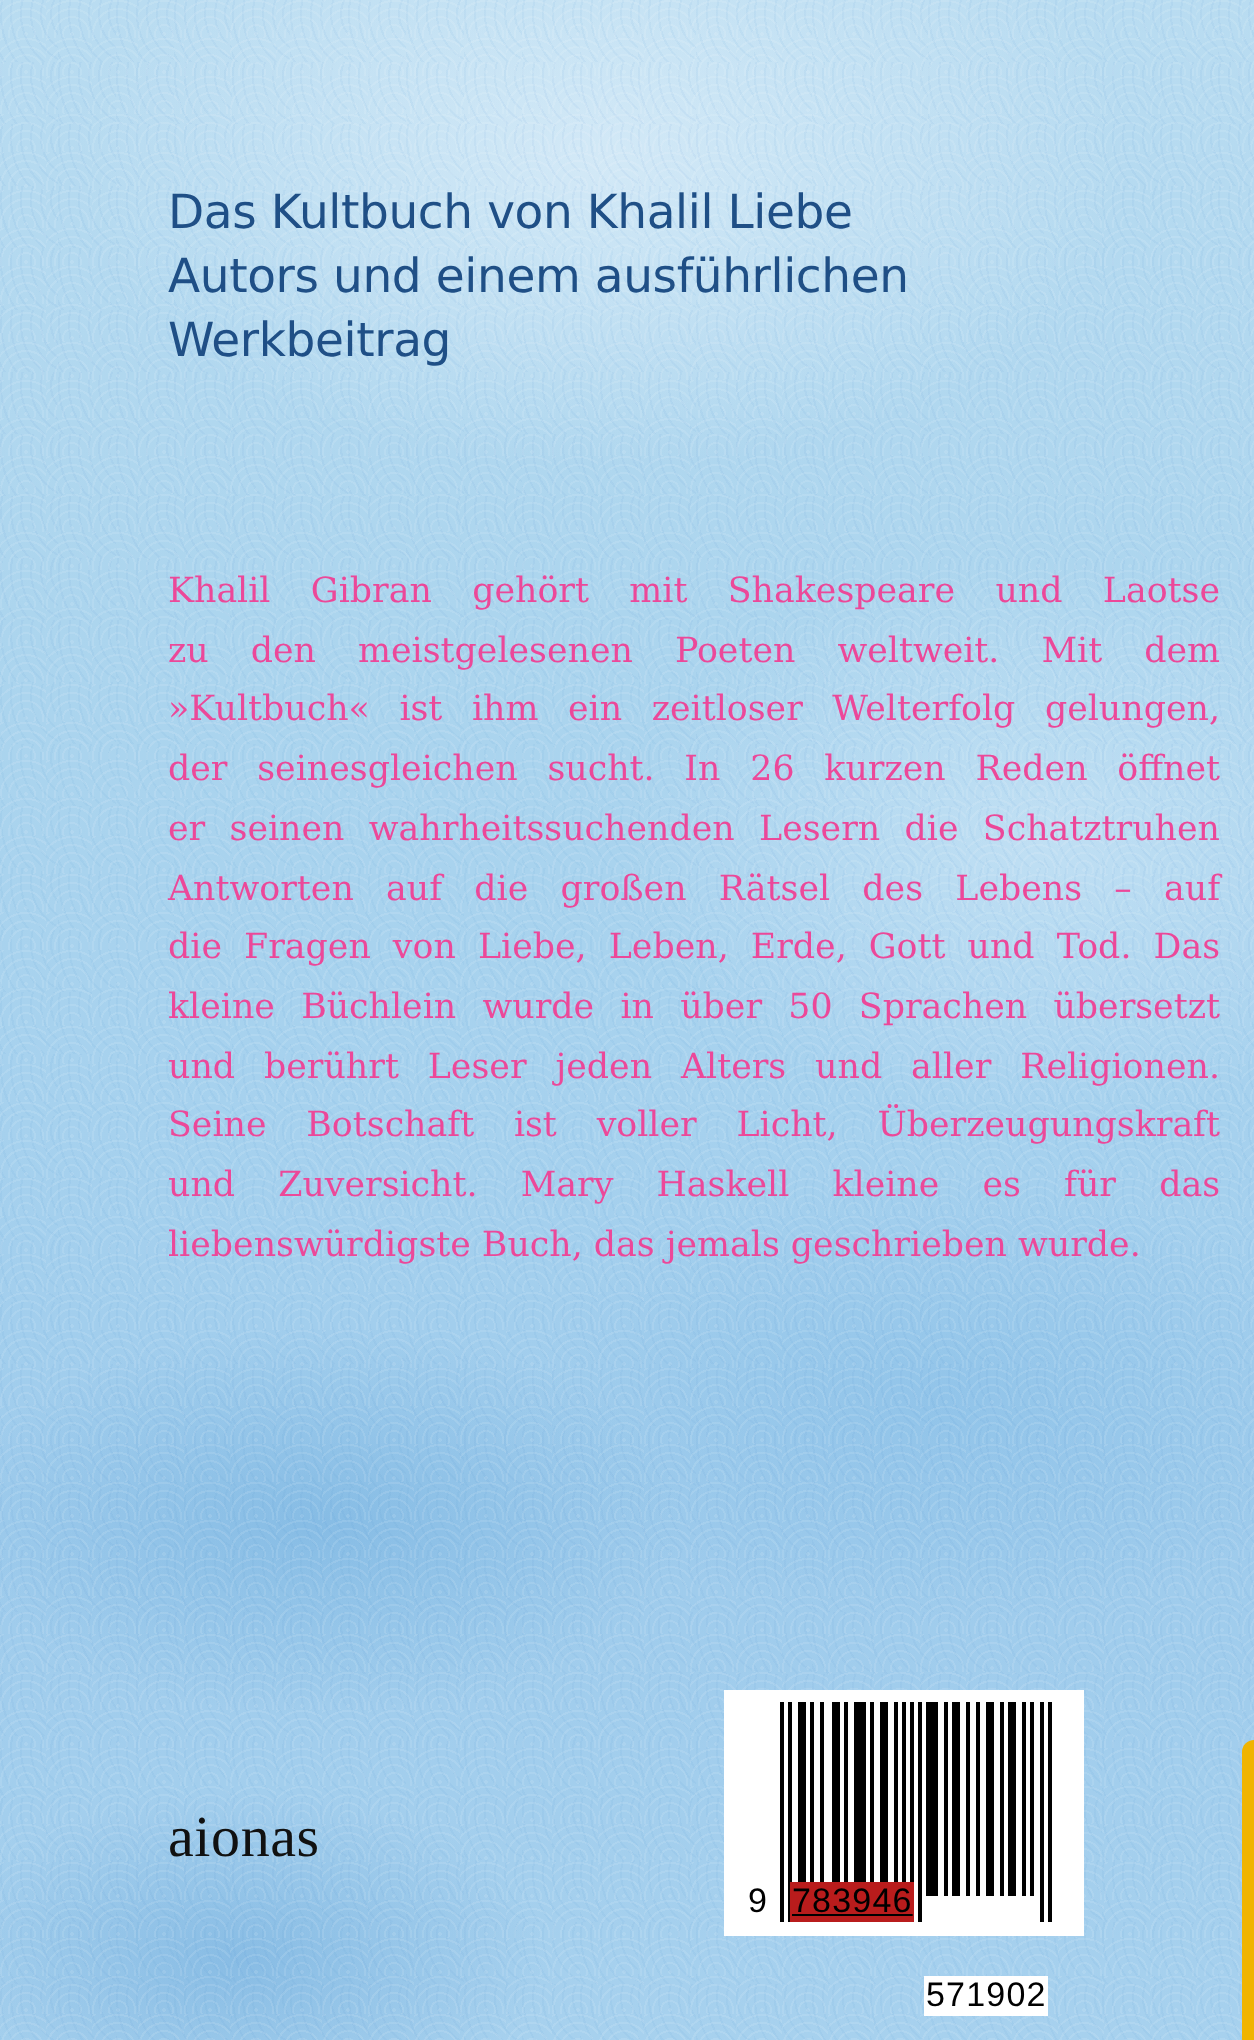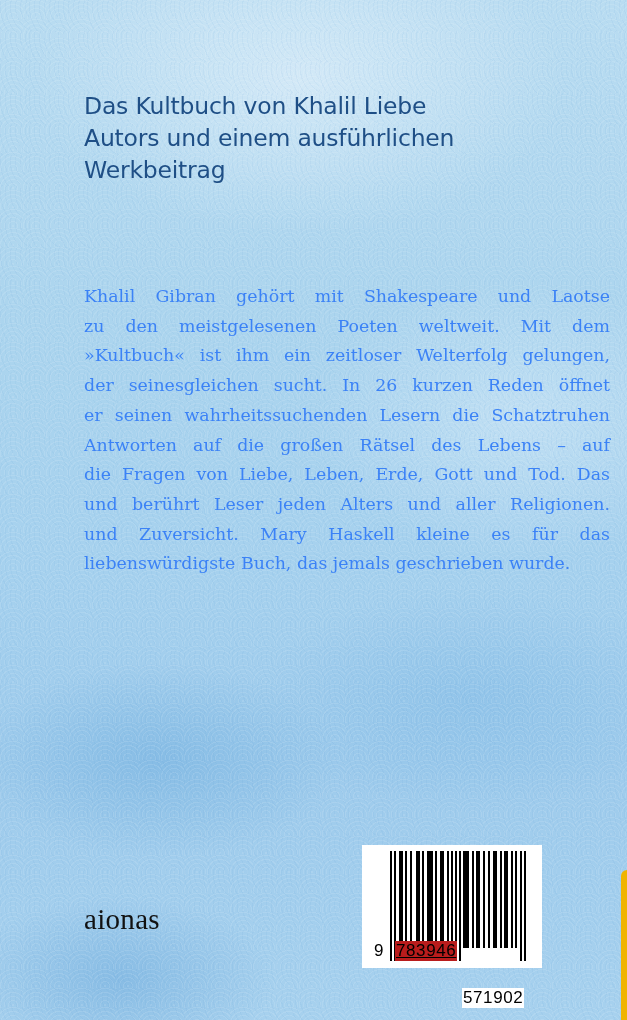--- a/index.html
+++ b/index.html
@@ -23,21 +23,21 @@
     .headline {
       position: absolute; left: 84px; top: 90px; width: 470px;
       font-family: "DejaVu Sans", sans-serif;
       font-size: 23.5px; line-height: 32px; color: #1f4f86;
       letter-spacing: -0.2px;
     }
     .headline .line { display: block; white-space: nowrap; }
     .blurb {
       position: absolute; left: 84px; top: 282px; width: 526px;
       font-family: "DejaVu Serif", serif;
-      font-size: 17.4px; line-height: 29.7px; color: #3b82f6;
+      font-size: 17.4px; line-height: 29.7px; color: #ec4899;
     }
     .blurb .line { display: block; white-space: nowrap; text-align: justify; text-align-last: justify; width: 526px; }
     .blurb .line.last { text-align-last: left; }
     .publisher {
       position: absolute; left: 84px; top: 903px;
       font-family: "Liberation Serif", serif;
       font-size: 29px; color: #111; letter-spacing: 0.3px;
     }
     .barcode-box {
       position: absolute; left: 362px; top: 845px; width: 180px; height: 123px;
@@ -70,21 +70,23 @@
 </div>
 
 <div class="blurb">
   <span class="line">Khalil Gibran gehört mit Shakespeare und Laotse</span>
   <span class="line">zu den meistgelesenen Poeten weltweit. Mit dem</span>
   <span class="line">»Kultbuch« ist ihm ein zeitloser Welterfolg gelungen,</span>
   <span class="line">der seinesgleichen sucht. In 26 kurzen Reden öffnet</span>
   <span class="line">er seinen wahrheitssuchenden Lesern die Schatztruhen</span>
   <span class="line">Antworten auf die großen Rätsel des Lebens – auf</span>
   <span class="line">die Fragen von Liebe, Leben, Erde, Gott und Tod. Das</span>
+  <span class="line">kleine Büchlein wurde in über 50 Sprachen übersetzt</span>
   <span class="line">und berührt Leser jeden Alters und aller Religionen.</span>
+  <span class="line">Seine Botschaft ist voller Licht, Überzeugungskraft</span>
   <span class="line">und Zuversicht. Mary Haskell kleine es für das</span>
   <span class="line last">liebenswürdigste Buch, das jemals geschrieben wurde.</span>
 </div>
 
 <div class="publisher">aionas</div>
 
 <div class="barcode-box">
   <div class="bars">
 
     <span class="g" style="left:0px;width:2px"></span>

